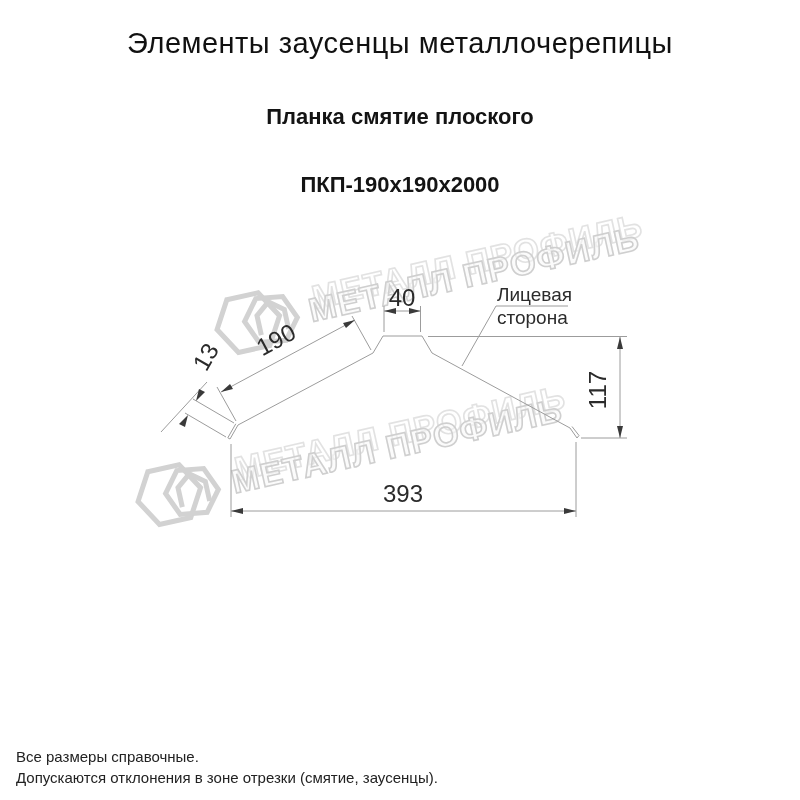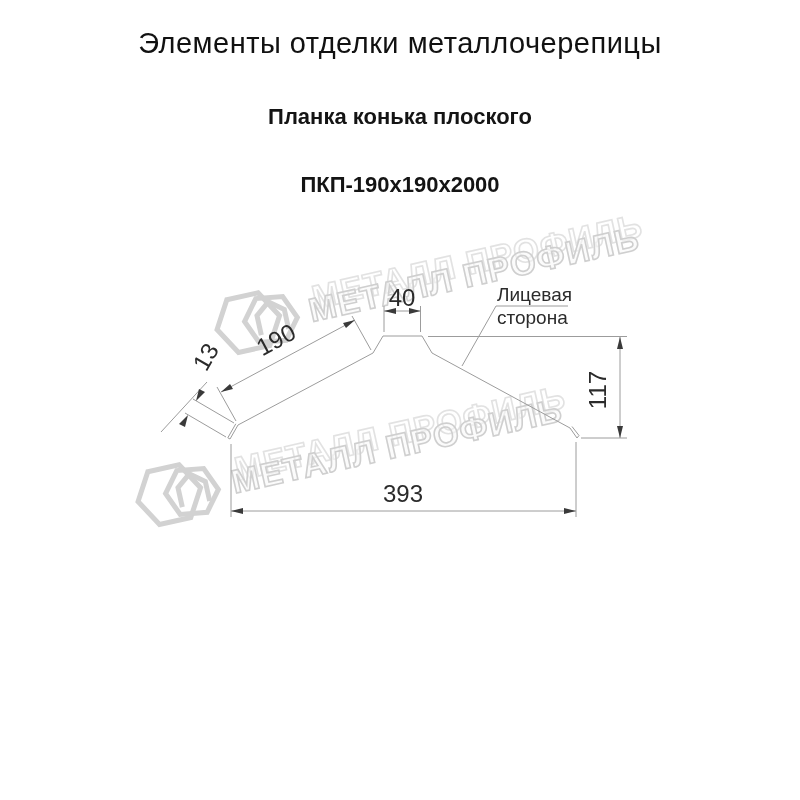--- a/index.html
+++ b/index.html
@@ -29,22 +29,22 @@
   .wm{stroke:#d2d2d2;fill:none;stroke-width:5;}
   .wmtxt{font-family:"Liberation Sans",sans-serif;font-weight:bold;font-size:33px;
          letter-spacing:1.5px;fill:#f7f7f7;fill-opacity:.55;stroke:#cfcfcf;stroke-width:1.6;}
   .wmtxt.ghost{stroke:#e2e2e2;fill:none;}
 </style>
 </head>
 <body>
 
 <div class="page">
 
-  <div class="title">Элементы отделки металлочерепицы</div>
-  <div class="subtitle">Планка конька плоского</div>
+  <div class="title">Элементы заусенцы металлочерепицы</div>
+  <div class="subtitle">Планка смятие плоского</div>
   <div class="model">ПКП-190х190х2000</div>
 
   <svg class="drawing" viewBox="0 0 800 800">
 
     <g>
       <g transform="translate(247,326) rotate(-12.5)">
         <g>
           <polygon class="wm" points="-14,-30 18,-30 34,-3 18,24 -14,24 -30,-3"></polygon>
           <polygon class="wm" transform="translate(26,1) rotate(8)" points="-28,-2 -15,-24 12,-24 25,-2 12,20 -15,20"></polygon>
           <polyline class="wm" points="12,12 12,-8 26,-19 40,-8 40,12"></polyline>
@@ -119,14 +119,18 @@
       <text class="dimtxt" x="403" y="502" text-anchor="middle">393</text>
     </g>
 
     <g>
       <polyline class="thin" points="462,366 496,306 568,306"></polyline>
       <text class="lbltxt" x="497" y="301">Лицевая</text>
       <text class="lbltxt" x="497" y="324">сторона</text>
     </g>
   </svg>
 
+  <div class="footer">
+    <div>Все размеры справочные.</div>
+    <div>Допускаются отклонения в зоне отрезки (смятие, заусенцы).</div>
+  </div>
 
 </div>
 
 </body></html>

